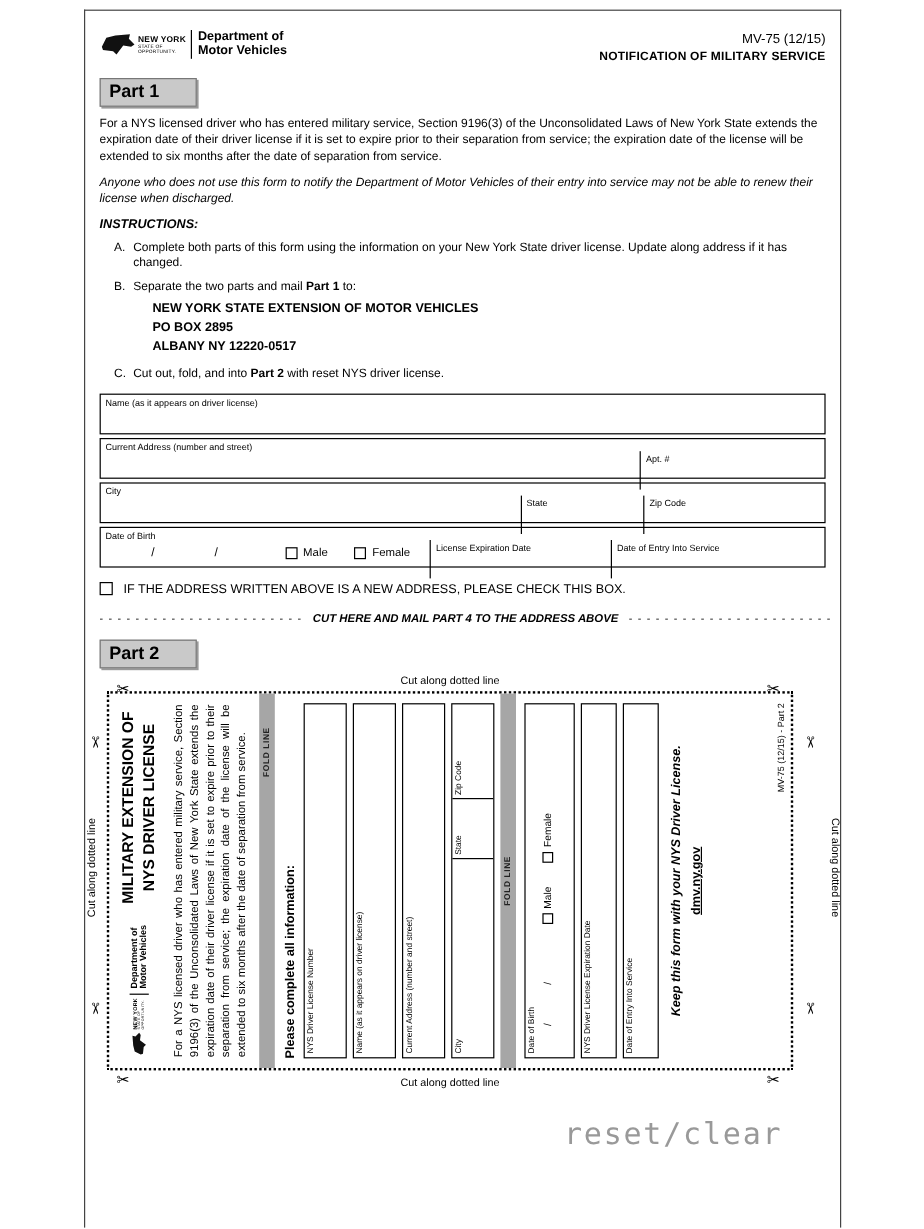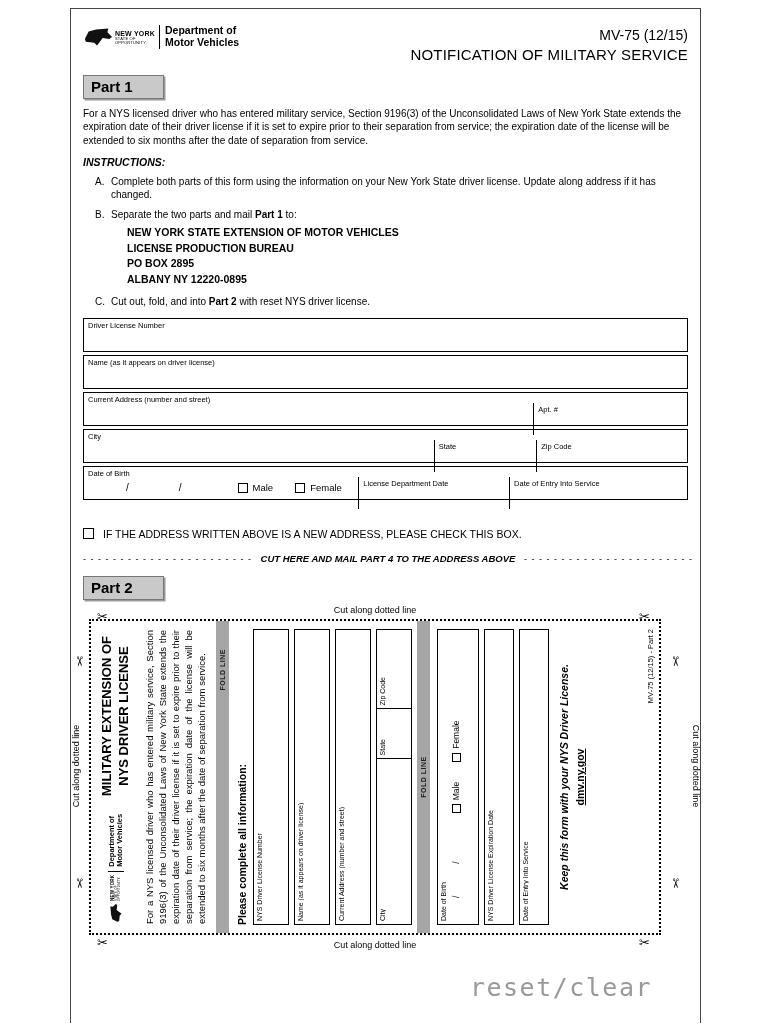--- a/index.html
+++ b/index.html
@@ -11,22 +11,22 @@
 
   
   .header { display:flex; justify-content:space-between; align-items:flex-start; }
   .logo-block { display:flex; align-items:center; }
   .brand-text { line-height:1; margin-left:2px; }
   .brand-l1 { font-size:7px; font-weight:bold; letter-spacing:.2px; }
   .brand-l2 { font-size:4px; letter-spacing:.2px; }
   .logo-rule { width:1px; height:24px; background:#000; margin:0 5px 0 4px; }
   .dept-text { font-size:10.5px; font-weight:bold; line-height:1.12; }
   .header-right { text-align:right; padding-top:2px; }
-  .form-number { font-size:14px; margin-bottom:3px; }
-  .form-title { font-size:15px; font-weight:normal; letter-spacing:.2px;text-align:right; }
+  .form-number { font-size:11px; margin-bottom:3px; }
+  .form-title { font-size:10px; font-weight:bold; letter-spacing:.2px;text-align:right; }
 
   
   .part-heading { display:inline-block; background:#c9c9c9; border:1px solid #777;
                   box-shadow:1.5px 1.5px 0 #9a9a9a; font-size:15px; font-weight:bold;
                   padding:2px 30px 3px 7px; margin:12px 0 8px; }
 
   
   .intro { font-size:10px; line-height:1.33; }
   .notice { font-size:10px; line-height:1.33; font-style:italic; margin-top:9px; }
   .instr-label { font-size:10.5px; font-weight:bold; font-style:italic; margin-top:9px; }
@@ -44,21 +44,21 @@
             border:none; outline:none; background:transparent;
             font:12px "Liberation Sans",sans-serif; }
   .dob-line { display:flex; align-items:center; font-size:10px; margin-top:4px; }
   .cb { display:inline-block; width:10px; height:10px; border:1.4px solid #000; background:#fff; flex:none; }
   .cb-label { font-size:9.5px; margin-left:5px; }
   .slash1 { margin-left:42px; }
   .slash2 { margin-left:50px; }
   .mcb { margin-left:56px; }
   .fcb { margin-left:22px; }
 
-  .new-address-row { display:flex; align-items:center; margin-top:28px; font-size:10.5px; }
+  .new-address-row { display:flex; align-items:center; margin-top:12px; font-size:10.5px; }
   .cb.big { width:11px; height:11px; margin-right:9px; }
 
   .cut-here { margin-top:13px; text-align:center; font-size:9.5px; white-space:nowrap; }
   .cut-here .dash { letter-spacing:1px; font-size:9px; }
   .cut-here .cut-text { font-weight:bold; font-style:italic; margin:0 6px; }
 
   
   .part2-area { position:relative; height:352px; margin-top:1px; }
   .cut-top, .cut-bottom { position:absolute; left:6px; width:572px; text-align:center; font-size:9px; }
   .cut-top { top:-4px; }
@@ -140,53 +140,47 @@
       <div class="form-title">NOTIFICATION OF MILITARY SERVICE</div>
     </div>
   </div>
 
   
   <div class="part-heading">
     <span>Part 1</span>
   </div>
 
   <div class="intro">For a NYS licensed driver who has entered military service, Section 9196(3) of the Unconsolidated Laws of New York State extends the expiration date of their driver license if it is set to expire prior to their separation from service; the expiration date of the license will be extended to six months after the date of separation from service.</div>
+  <div class="notice">Anyone who does not use this form to notify the Department of Motor Vehicles of their entry into service may not be able to renew their license when discharged.</div>
   <div class="instr-label">INSTRUCTIONS:</div>
 
   <div class="instr-item">
     <span class="instr-prefix">A.</span>
     <span class="instr-text">Complete both parts of this form using the information on your New York State driver license. Update along address if it has changed.</span>
   </div>
 
   <div class="instr-item">
     <span class="instr-prefix">B.</span>
     <span class="instr-text"><span>Separate the two parts and mail </span><b>Part 1</b><span> to:</span></span>
   </div>
 
   <div class="addr-block">
     <div>NEW YORK STATE EXTENSION OF MOTOR VEHICLES</div>
-    <div>LICENSE PRODUCTION BUREAU</div>
     <div>PO BOX 2895</div>
-    <div>ALBANY  NY  12220-0895</div>
+    <div>ALBANY  NY  12220-0517</div>
   </div>
 
   <div class="instr-item">
     <span class="instr-prefix">C.</span>
     <span class="instr-text"><span>Cut out, fold, and into </span><b>Part 2</b><span> with reset NYS driver license.</span></span>
   </div>
 
   
   <div class="field-table">
 
-    <div class="frow">
-      <div class="fcell" style="width:100%">
-        <div class="flabel">Driver License Number</div>
-        <input class="finput" style="">
-      </div>
-    </div>
 
     <div class="frow">
       <div class="fcell" style="width:100%">
         <div class="flabel">Name (as it appears on driver license)</div>
         <input class="finput" style="">
       </div>
     </div>
 
     <div class="frow">
       <div class="fcell" style="width:74.5%">
@@ -220,21 +214,21 @@
         <div class="dob-line">
           <span class="slash1">/</span>
           <span class="slash2">/</span>
           <span class="cb mcb"></span>
           <span class="cb-label">Male</span>
           <span class="cb fcb"></span>
           <span class="cb-label">Female</span>
         </div>
       </div>
       <div class="fcell" style="width:25%">
-        <div class="flabel">License Department Date</div>
+        <div class="flabel">License Expiration Date</div>
         <input class="finput" style="">
       </div>
       <div class="fcell" style="width:29.5%">
         <div class="flabel">Date of Entry Into Service</div>
         <input class="finput" style="">
       </div>
     </div>
   </div>
 
   <div class="new-address-row">

